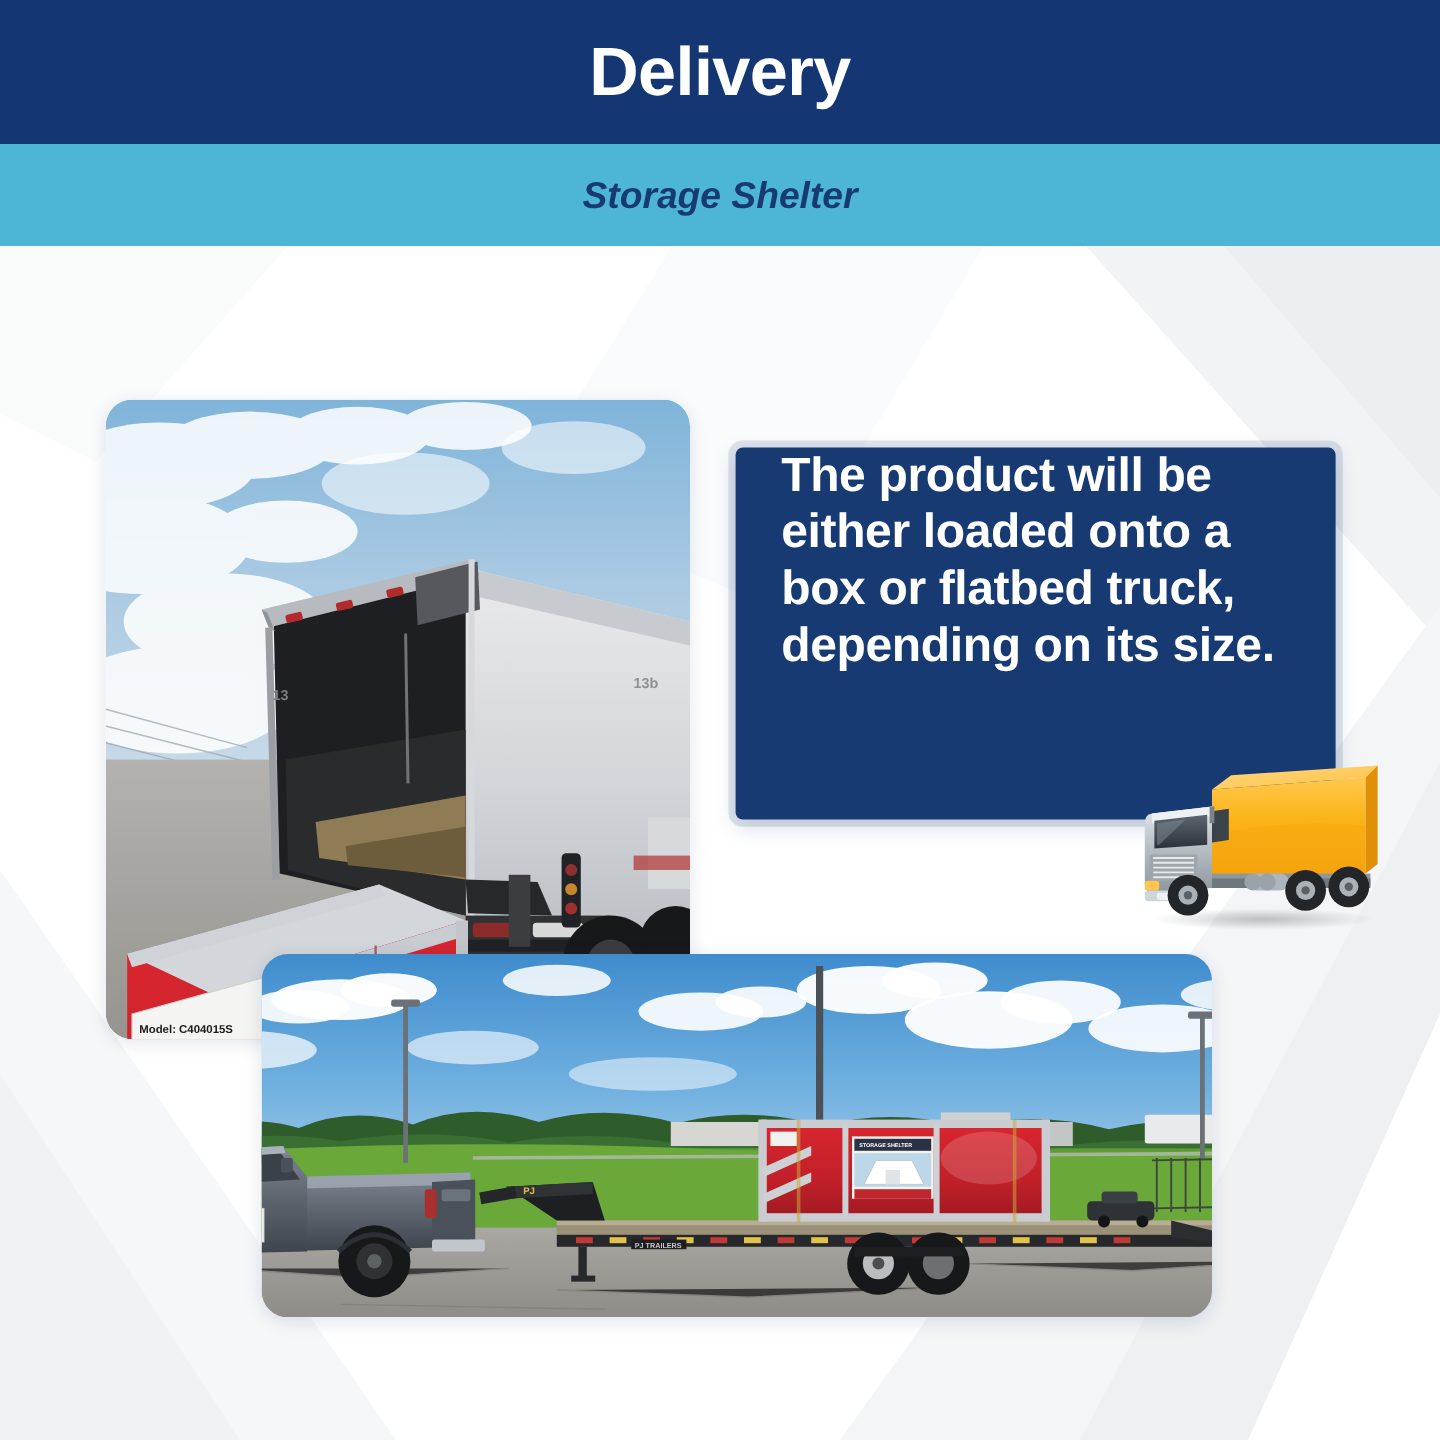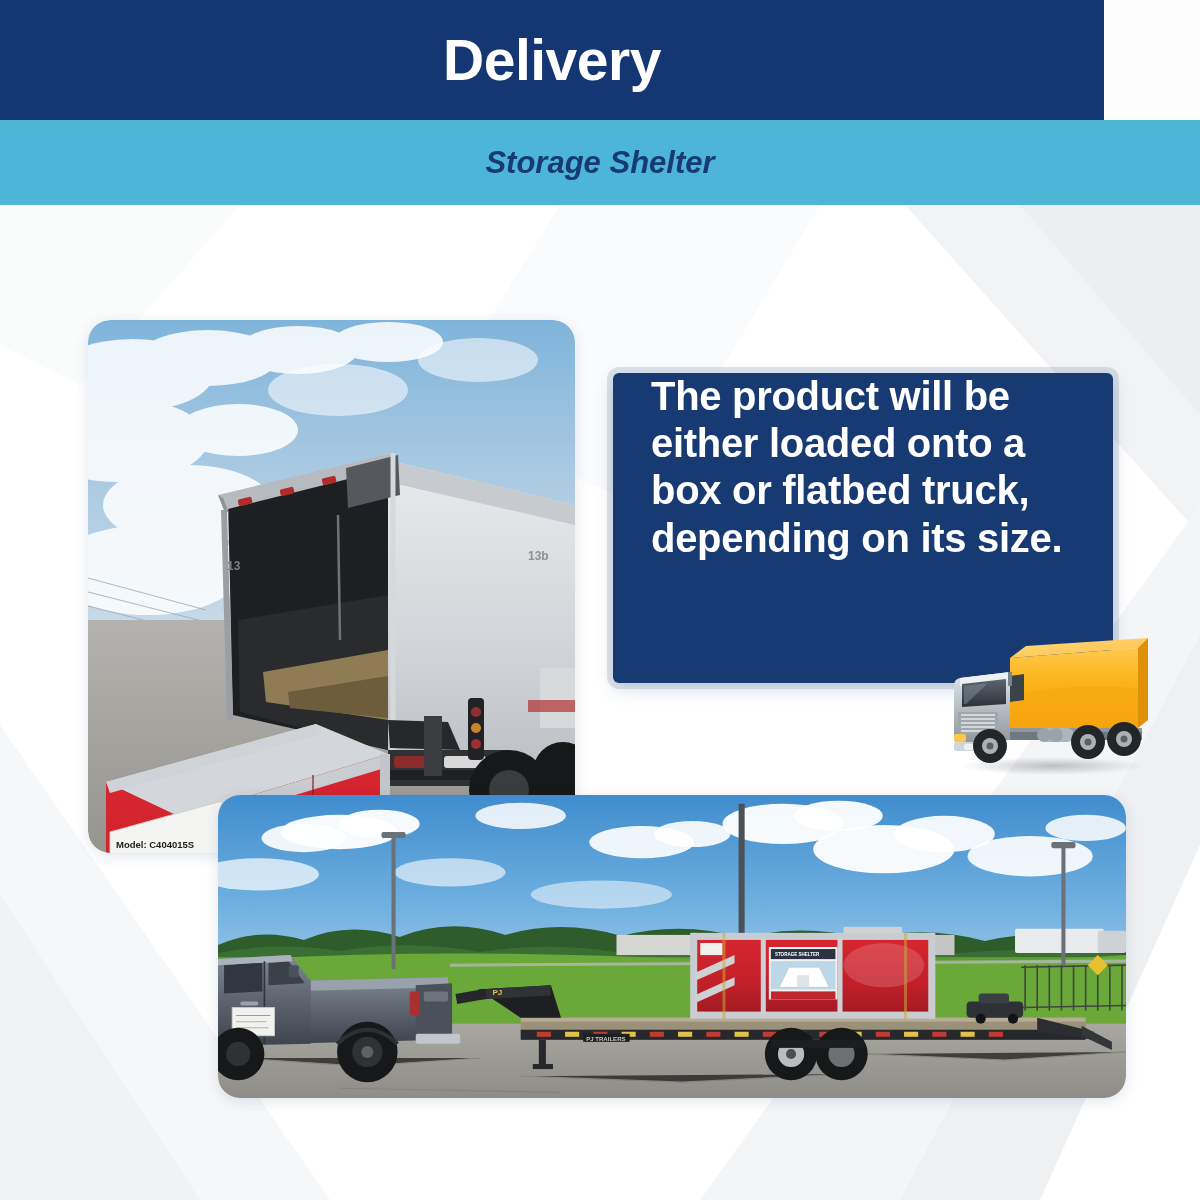--- a/index.html
+++ b/index.html
@@ -8,21 +8,21 @@
   body{
     font-family:"Liberation Sans", sans-serif;
     background:#ffffff;
     position:relative;
     overflow:hidden;
   }
   .page{ position:relative; width:1200px; height:1200px; overflow:hidden; background:#fdfdfe; }
 
   
   .band-title{
-    position:absolute; left:0; top:0; width:1104px; height:120px;
+    position:absolute; left:0; top:0; width:1200px; height:120px;
     background:#143672; display:flex; align-items:center; justify-content:center;
   }
   .band-title .t{
     color:#ffffff; font-size:57px; font-weight:bold; letter-spacing:-0.5px; line-height:1;
   }
   .band-sub{
     position:absolute; left:0; top:120px; width:1200px; height:85px;
     background:#4db6d6; display:flex; align-items:center; justify-content:center;
   }
   .band-sub .s{
@@ -33,22 +33,22 @@
   .bg{ position:absolute; left:0; top:205px; width:1200px; height:995px; overflow:hidden; background:#ffffff; }
   .bg svg{ display:block; }
 
   
   .photo{
     position:absolute;
     border-radius:22px;
     overflow:hidden;
     box-shadow:0 3px 14px rgba(20,54,114,0.13);
   }
-  #photo-box-truck{ left:88px; top:320px; width:487px; height:533px; }
-  #photo-flatbed  { left:218px; top:795px; width:908px; height:303px; }
+  #photo-box-truck{ left:88px; top:333px; width:487px; height:533px; }
+  #photo-flatbed  { left:218px; top:795px; width:792px; height:303px; }
 
   .photo svg{ display:block; width:100%; height:100%; }
 
   
   .callout{
     position:absolute; left:613px; top:373px; width:500px; height:310px;
     background:#173a72;
     border-radius:6px;
     box-shadow:0 0 0 6px rgba(23,58,114,0.13), 0 6px 18px rgba(20,54,114,0.18);
     display:flex; 

